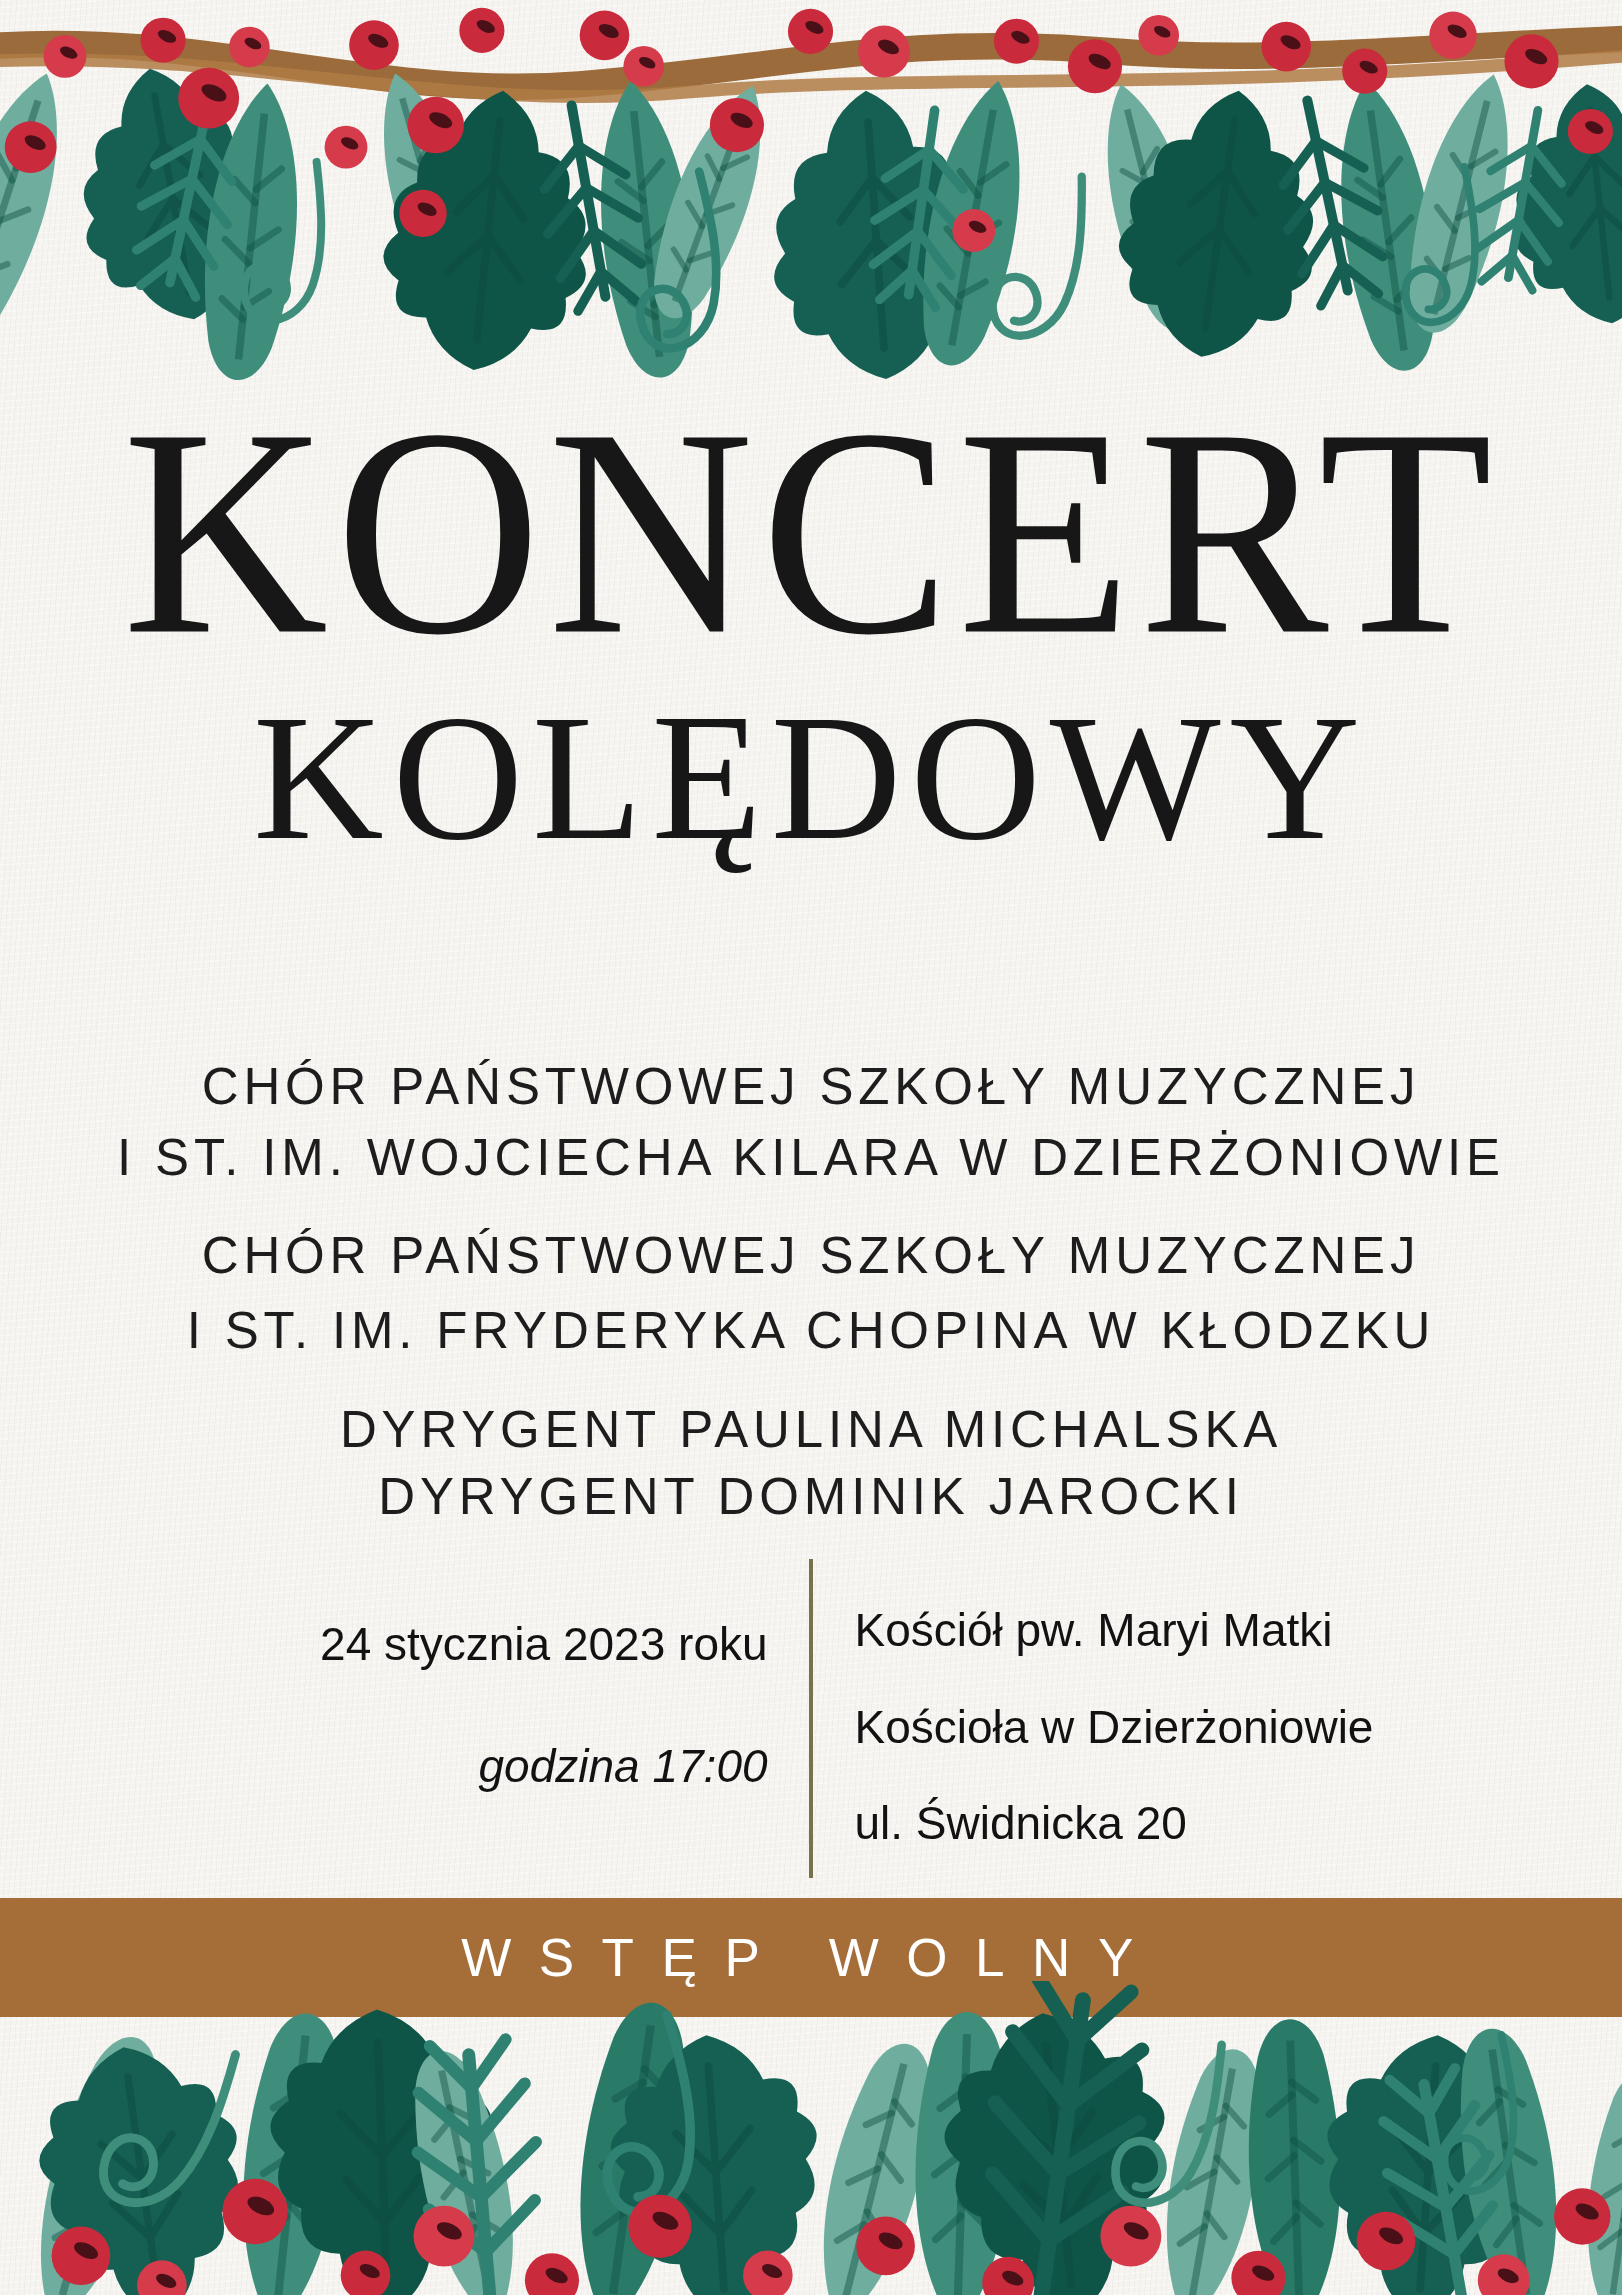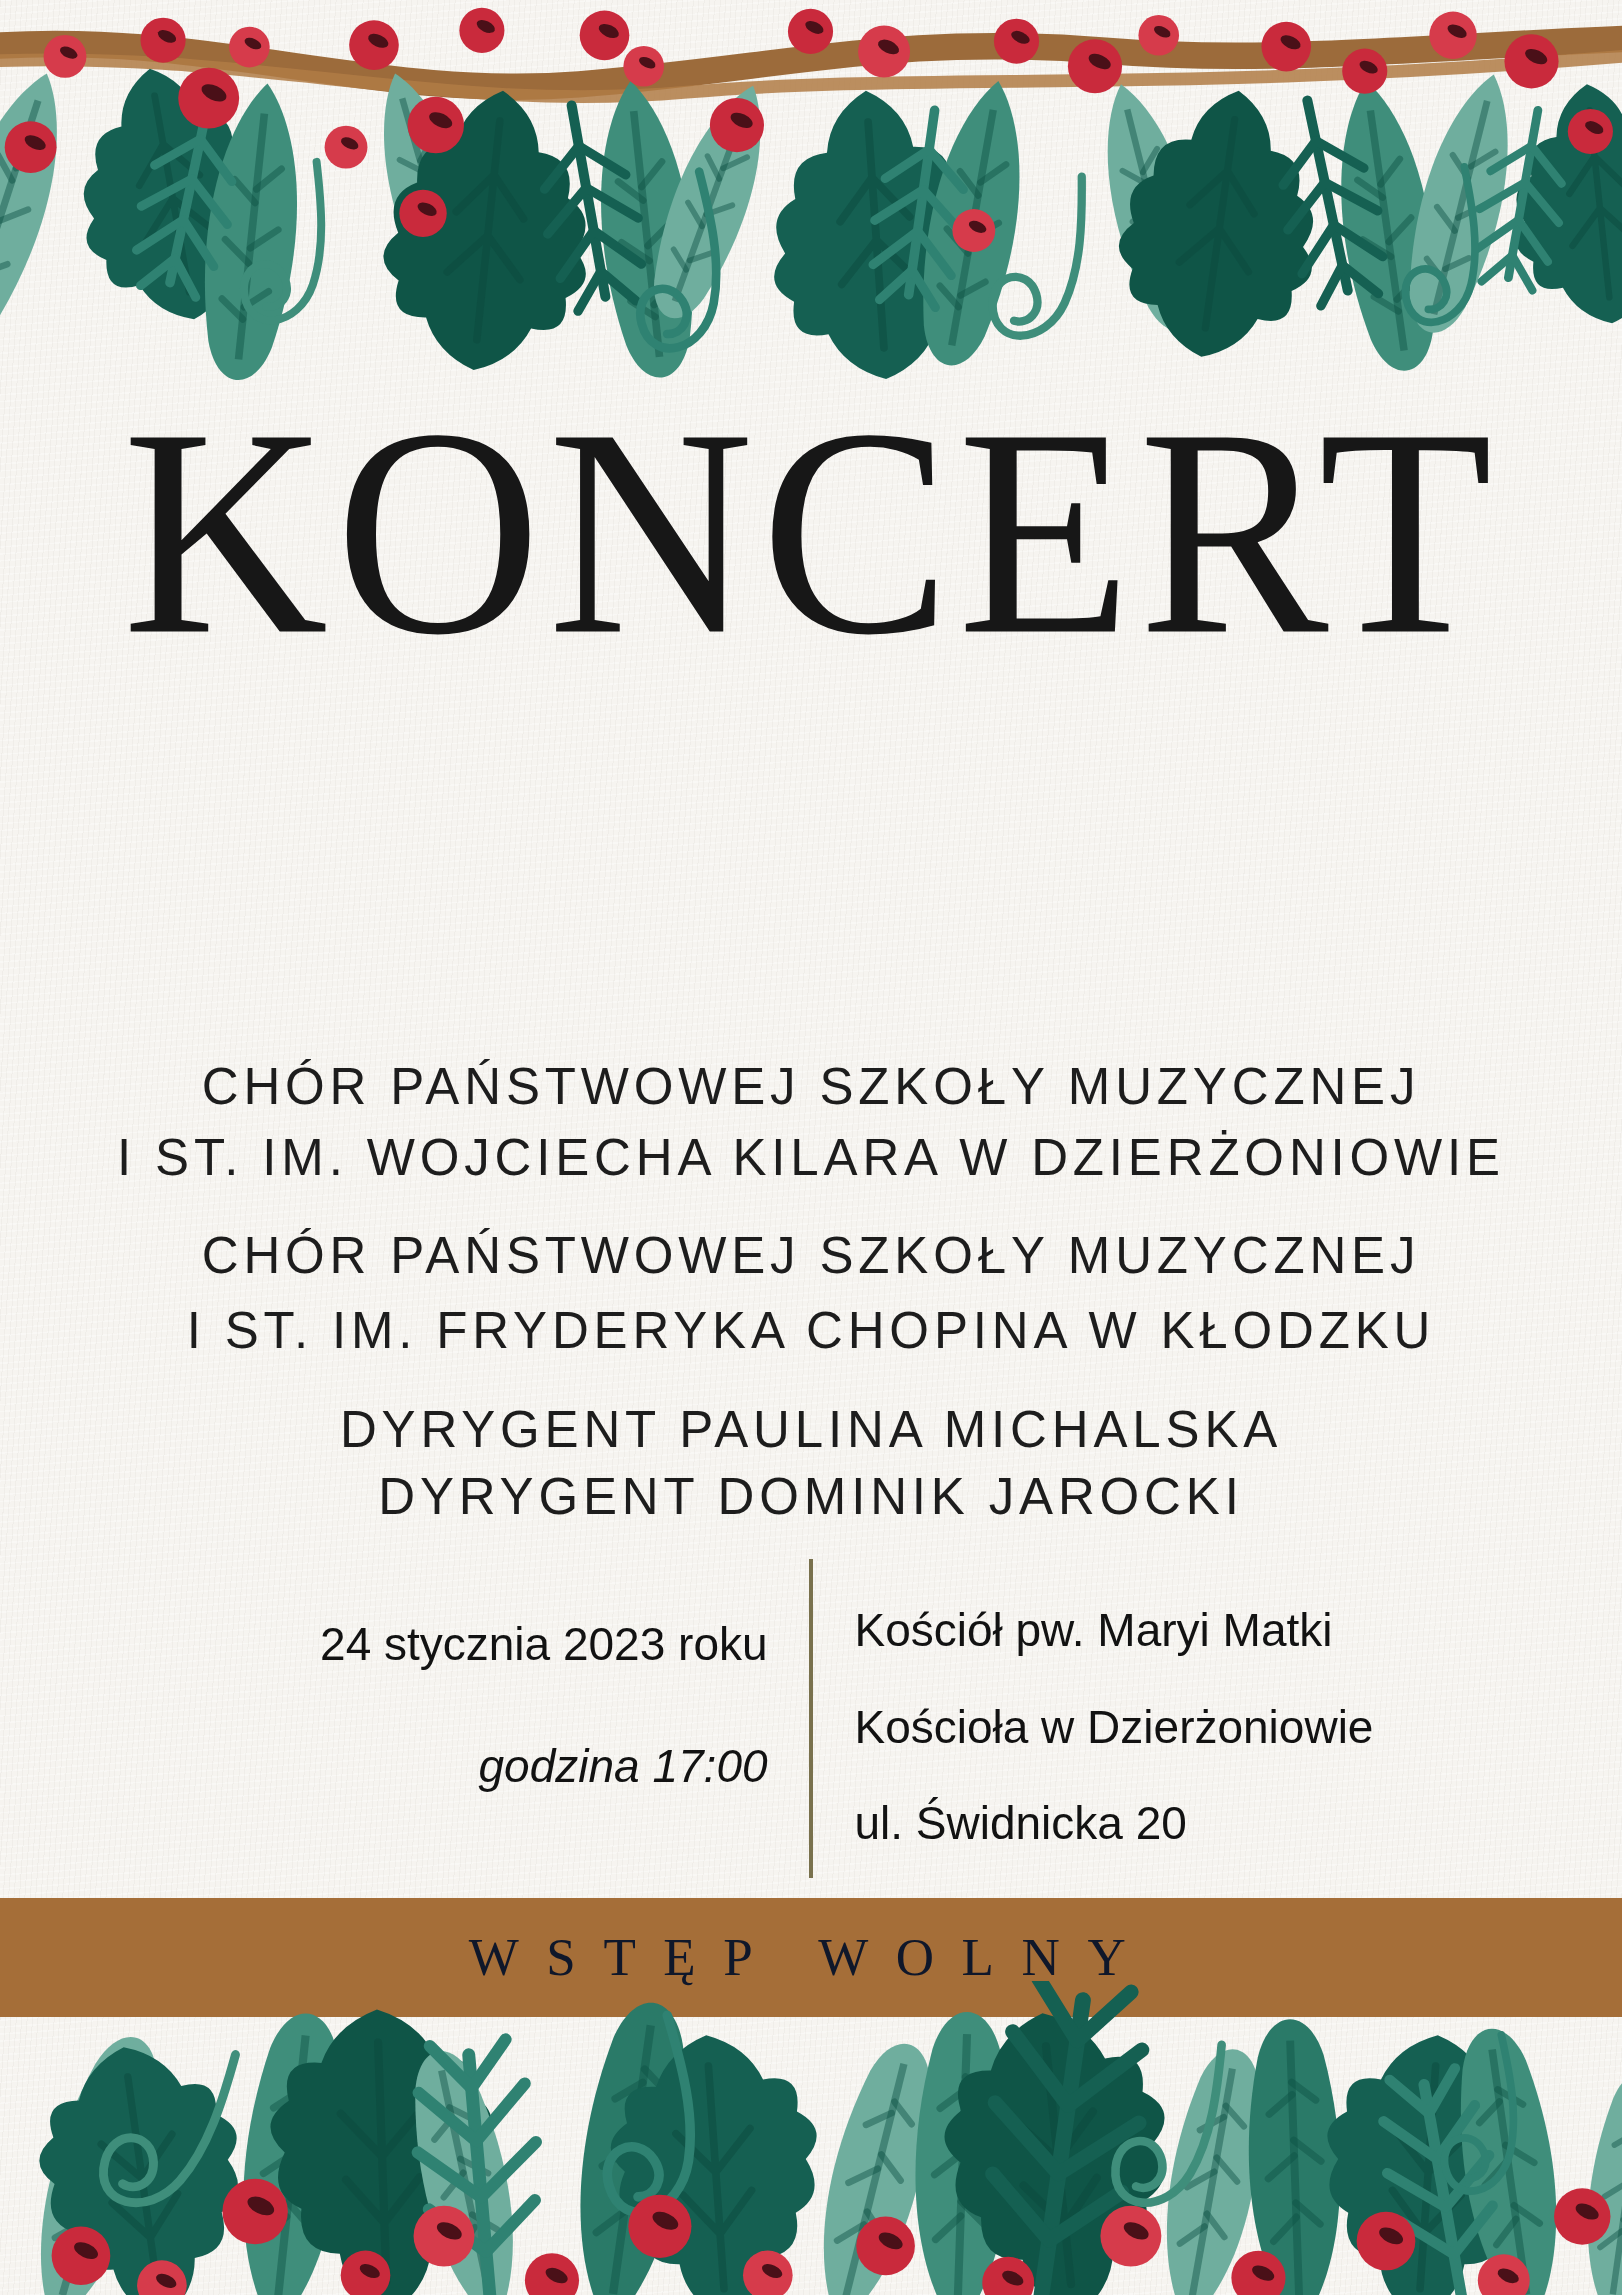--- a/index.html
+++ b/index.html
@@ -56,22 +56,22 @@
   .invitation{
     top:1812px;font-family:"Liberation Serif",serif;font-size:62px;
     letter-spacing:.42em;font-weight:500;color:#121212;
   }
   .band{
     position:absolute;top:1898px;left:0;width:100%;height:119px;
     background:#A56E38;z-index:2;
   }
   .band .admission{
     width:100%;text-align:center;line-height:119px;white-space:nowrap;
-    font-family:Liberation Serif, serif;font-size:53px;letter-spacing:.52em;
-    color:#0f172a;font-weight:500;
+    font-family:Liberation Sans, sans-serif;font-size:53px;letter-spacing:.52em;
+    color:#ffffff;font-weight:500;
   }
 </style>
 </head>
 <body>
 
 <svg class="garland top" width="1622" height="412" viewBox="0 0 3306 840" aria-hidden="true">
   <defs>
     <g id="leafA">
       <path fill="currentColor" d="M0,0 C48,55 78,185 42,345 C24,408 -24,408 -42,345 C-78,185 -48,55 0,0 Z"></path>
       <path d="M0,40 L0,365" stroke="#0E5144" stroke-width="10" stroke-opacity=".45" fill="none"></path>
@@ -143,20 +143,21 @@
   <use href="#berry" color="#D63B4B" transform="translate(2962,72) scale(1.05)"></use>
   <use href="#berry" color="#C92A3C" transform="translate(3122,125) scale(1.2)"></use>
   <use href="#berry" color="#C92A3C" transform="translate(3242,268) scale(1.0)"></use>
   <use href="#berry" color="#C92A3C" transform="translate(862,435) scale(1.05)"></use>
   <use href="#berry" color="#D63B4B" transform="translate(1985,470) scale(0.95)"></use>
 </svg>
 
 <div class="content">
 
   <div class="center title1">KONCERT</div>
+  <div class="center title2">KOLĘDOWY</div>
 
 
   <div class="center caps-line p1l1">CHÓR PAŃSTWOWEJ SZKOŁY MUZYCZNEJ</div>
   <div class="center caps-line p1l2">I ST. IM. WOJCIECHA KILARA W DZIERŻONIOWIE</div>
 
   <div class="center caps-line p2l1">CHÓR PAŃSTWOWEJ SZKOŁY MUZYCZNEJ</div>
   <div class="center caps-line p2l2">I ST. IM. FRYDERYKA CHOPINA W KŁODZKU</div>
 
   <div class="center caps-line c2">DYRYGENT DOMINIK JAROCKI</div>
   <div class="center caps-line c1">DYRYGENT PAULINA MICHALSKA</div>

